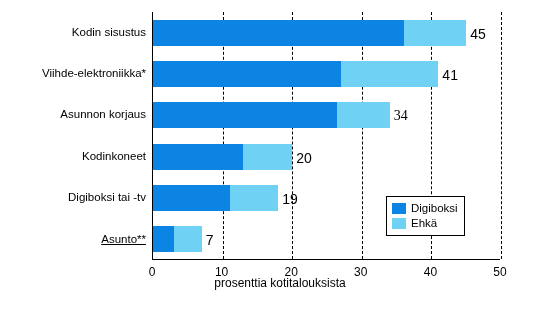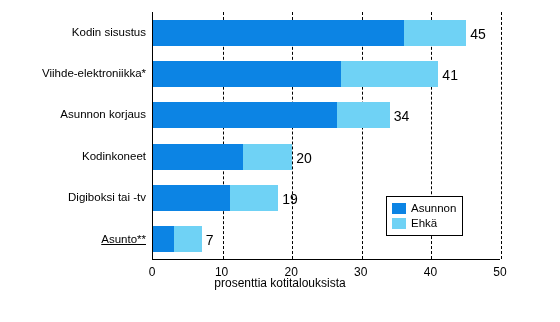--- a/index.html
+++ b/index.html
@@ -135,29 +135,29 @@
       <div class="xtick-label" style="left: 340.8px; width: 40px; top: 265px;">30</div>
       <div class="xtick-label" style="left: 410.4px; width: 40px; top: 265px;">40</div>
       <div class="xtick-label" style="left: 480px; width: 40px; top: 265px;">50</div>
     </div>
 
   <div class="xaxis-title" id="xaxis-title" style="top:276px;">prosenttia kotitalouksista</div>
 
   <div class="legend" id="legend" style="left:386px;top:196px;">
       <div class="legend-row">
         <span class="legend-swatch" style="background: rgb(12, 132, 228);"></span>
-        <span>Asunnon</span>
+        <span>Digiboksi</span>
       </div>
       <div class="legend-row">
         <span class="legend-swatch" style="background: rgb(111, 210, 245);"></span>
         <span>Ehkä</span>
       </div>
     </div>
 
   <div class="footnotes" id="footnotes"></div>
 
 <div class="bar-total-label" style="left: 470.2px; top: 26.6667px;">45</div>
     <div class="bar-total-label" style="left: 442.36px; top: 68px;">41</div>
-    <div class="bar-total-label" style="left: 393.64px; top: 109.333px;">34</div>
+    <div class="bar-total-label" style="left: 393.64px; top: 109.333px; font-family: Liberation Serif, serif;">34</div>
     <div class="bar-total-label" style="left: 296.2px; top: 150.667px;">20</div>
     <div class="bar-total-label" style="left: 282.28px; top: 192px;">19</div>
     <div class="bar-total-label" style="left: 205.72px; top: 233.333px;">7</div>
   </div>
 
 </body></html>

